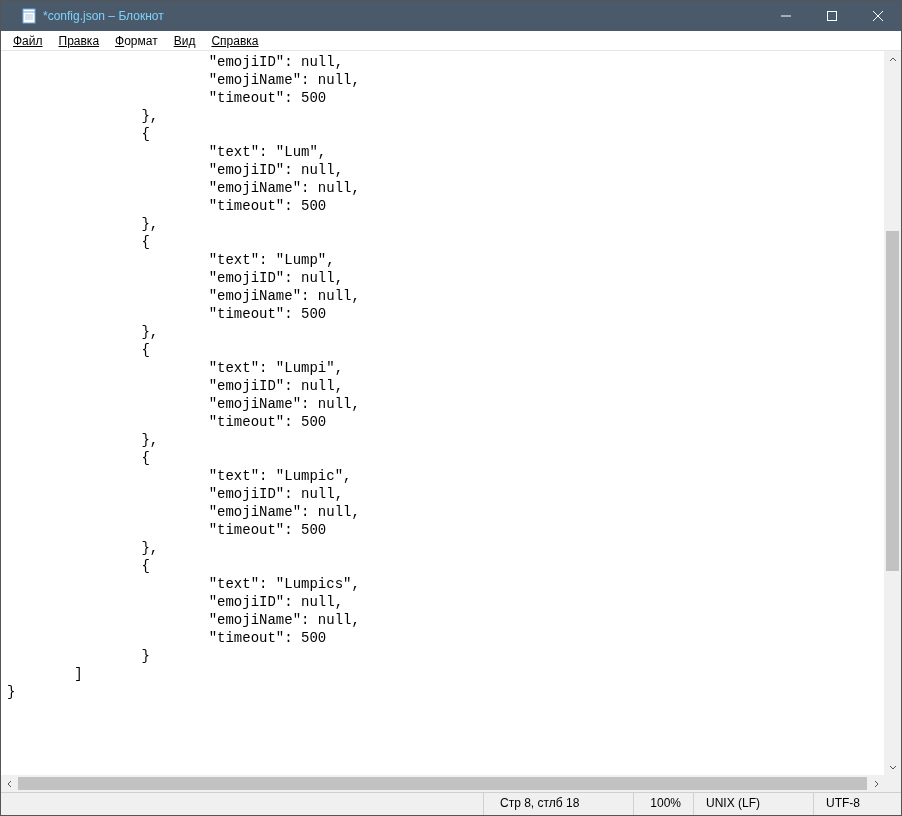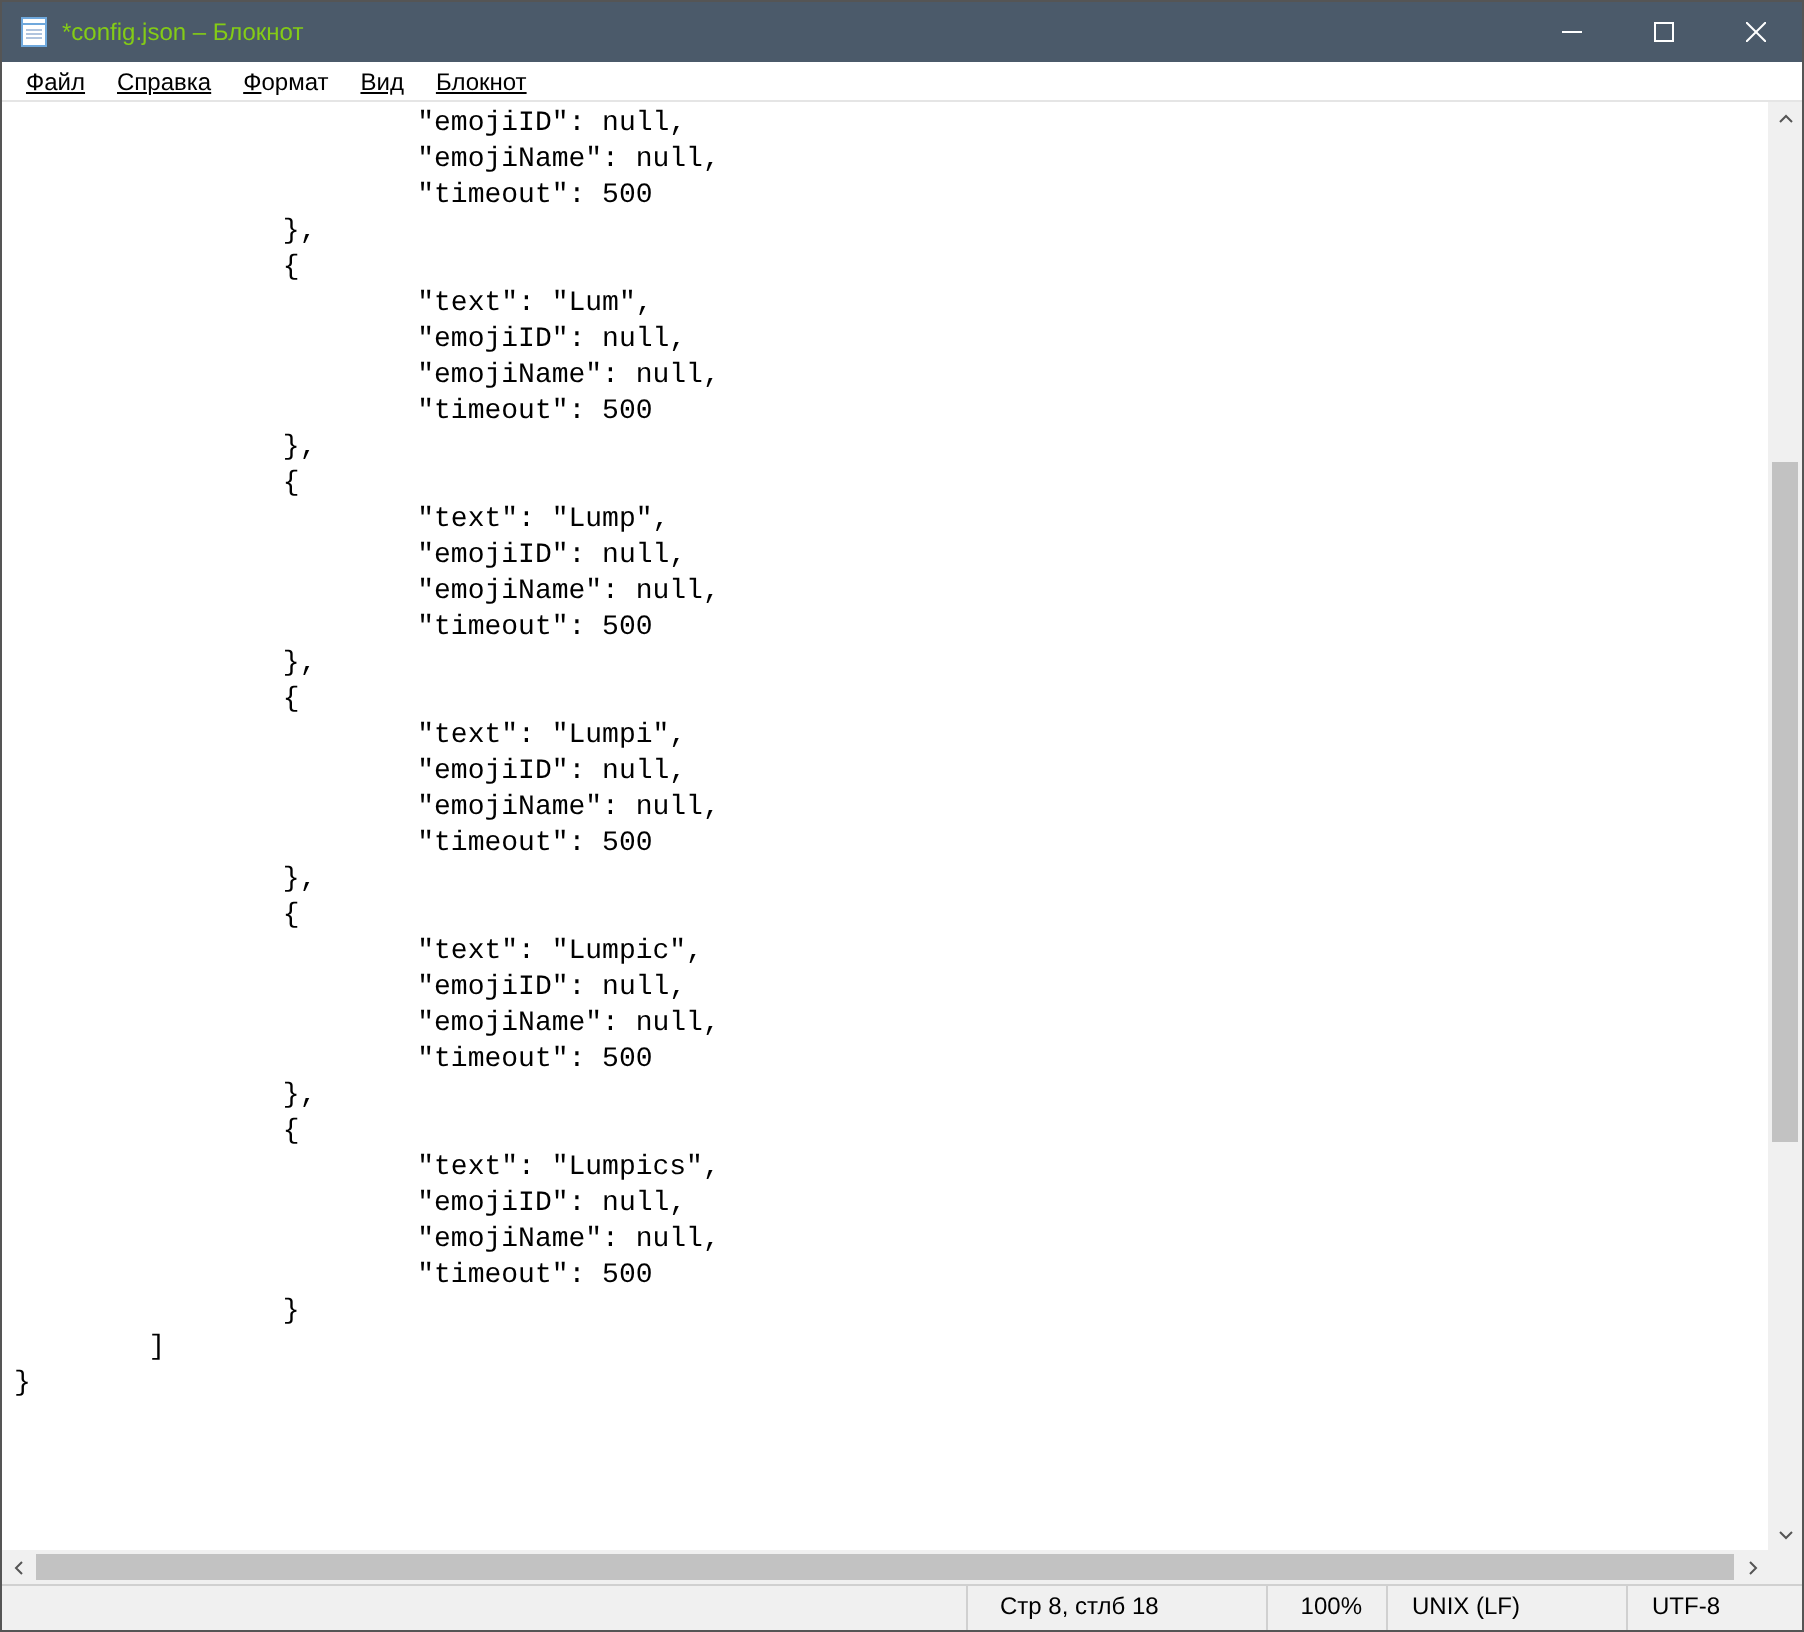--- a/index.html
+++ b/index.html
@@ -9,24 +9,24 @@
     width: 902px;
     height: 816px;
     overflow: hidden;
     display: flex;
     flex-direction: column;
     border: 1px solid #555;
   }
   .titlebar {
     height: 30px;
     background: #4b5a6a;
-    color: #84cc16;
+    color: #7dd3fc;
     display: flex;
     align-items: center;
-    padding-left: 8px;
+    padding-left: 20px;
     font-size: 12px;
     user-select: none;
   }
   .titlebar .note-icon {
     width: 16px; height: 16px;
     margin-right: 6px;
     display: inline-block;
   }
   .titlebar .title-text { flex: 0 0 auto; }
   .titlebar .spacer { flex: 1; }
@@ -160,24 +160,24 @@
   <div class="winbtn">
     <svg viewBox="0 0 10 10">
         <line x1="0" y1="0" x2="10" y2="10" stroke="#fff" stroke-width="1"></line>
         <line x1="10" y1="0" x2="0" y2="10" stroke="#fff" stroke-width="1"></line>
       </svg>
   </div>
 </div>
 
 <div class="menubar">
   <div class="menu-item"><span class="ul">Файл</span></div>
-  <div class="menu-item"><span class="ul">Справка</span></div>
+  <div class="menu-item"><span class="ul">Правка</span></div>
   <div class="menu-item"><span class="ul">Ф</span>ормат</div>
   <div class="menu-item"><span class="ul">Вид</span></div>
-  <div class="menu-item"><span class="ul">Блокнот</span></div>
+  <div class="menu-item"><span class="ul">Справка</span></div>
 </div>
 
 <div class="editor-wrap">
   <div class="editor">
     <pre class="editor-text">                        "emojiID": null,
                         "emojiName": null,
                         "timeout": 500
                 },
                 {
                         "text": "Lum",

